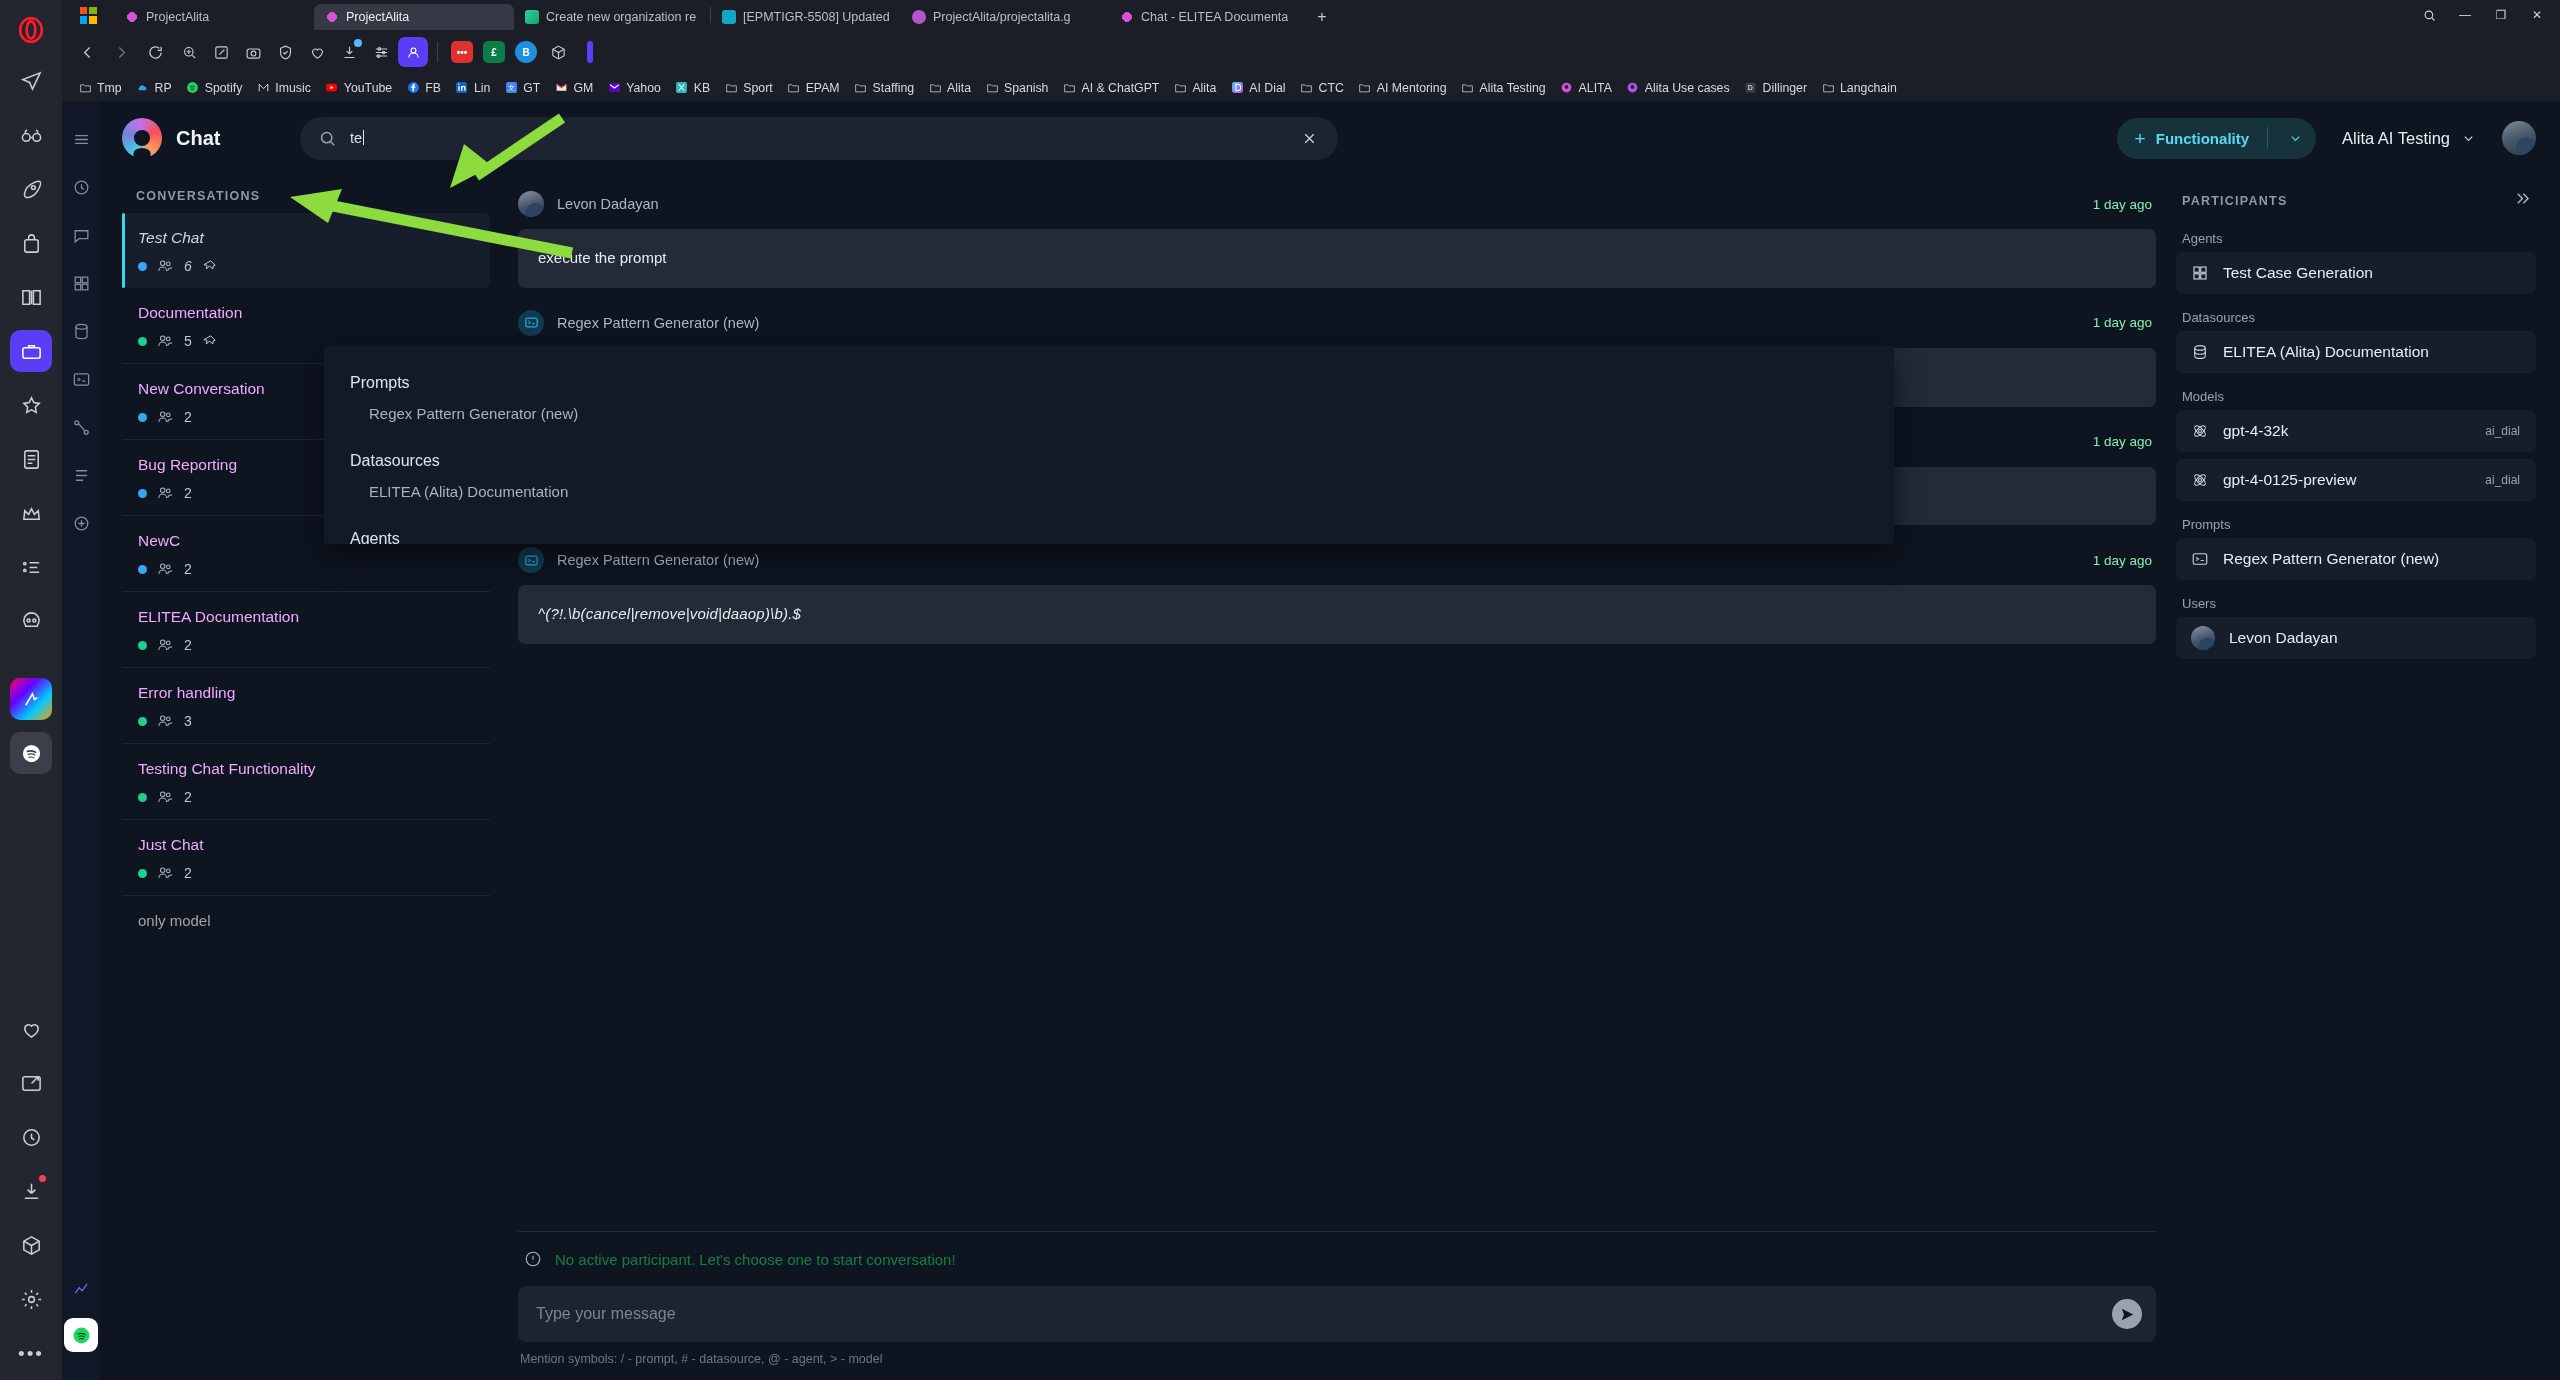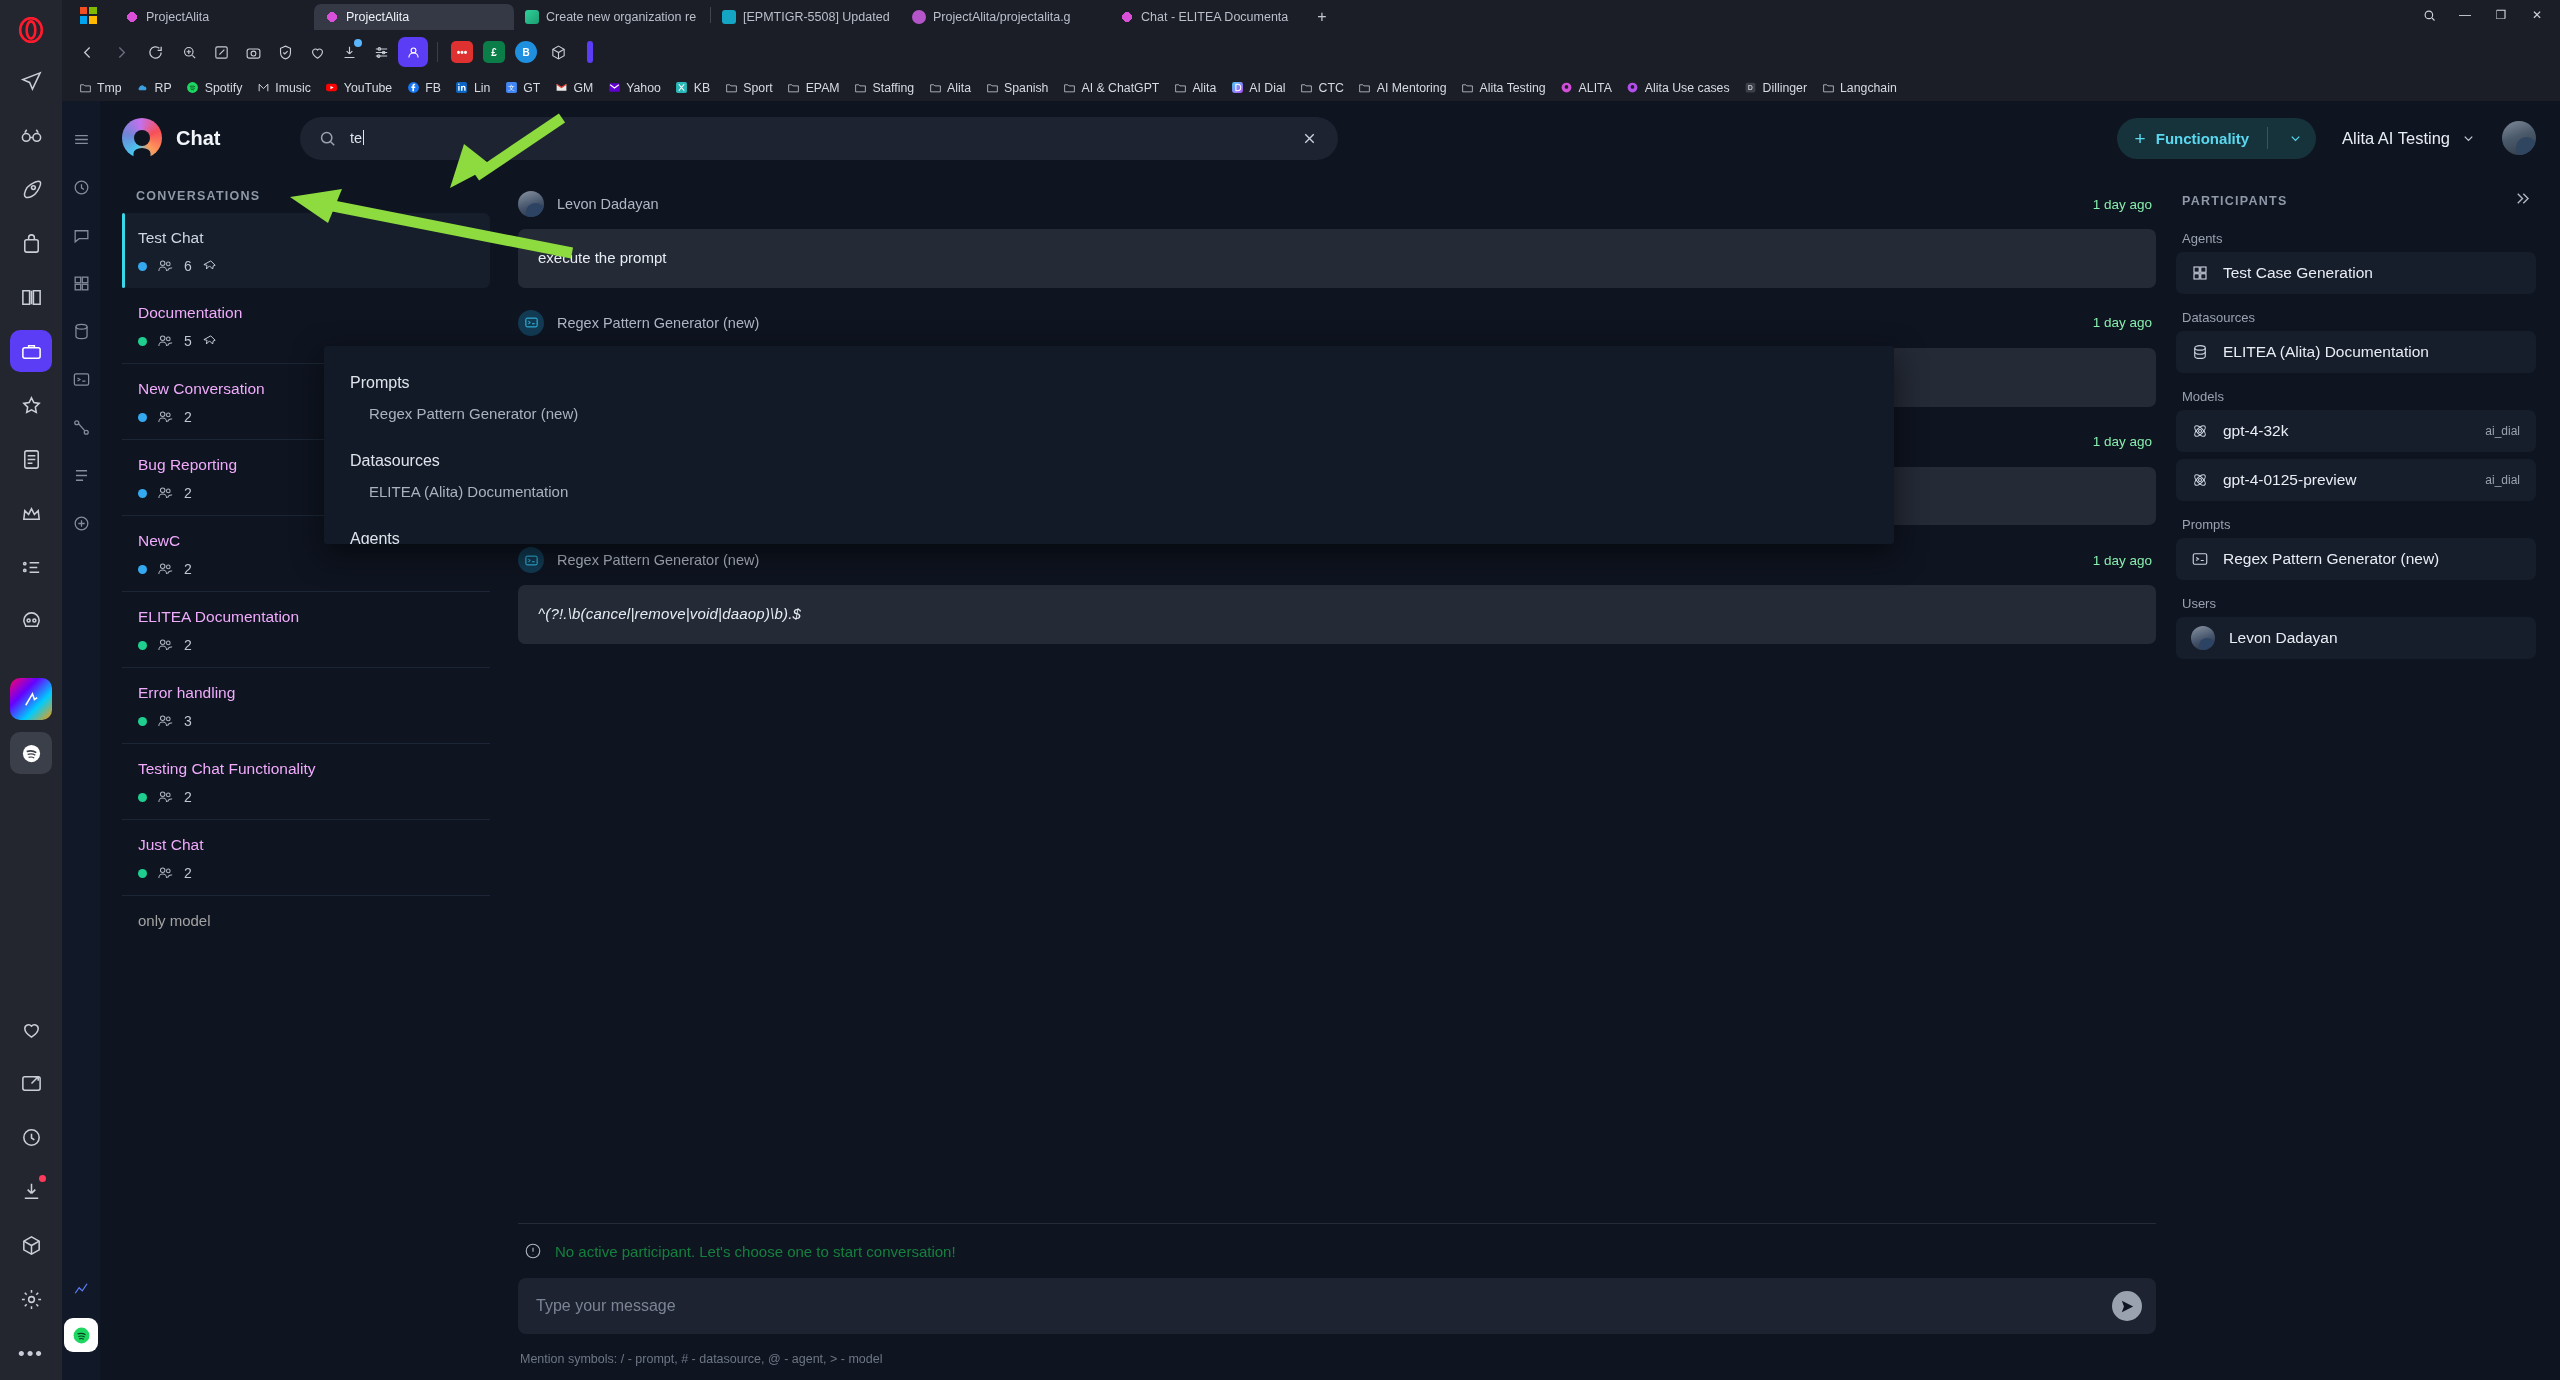--- a/index.html
+++ b/index.html
@@ -146,21 +146,21 @@
 
   
   .body { flex:1 1 auto; display:flex; min-height:0; }
 
   .convcol { width:400px; flex:0 0 400px; display:flex; flex-direction:column; padding:0 0 0 22px; min-height:0; }
   .convlabel { font-size:12.5px; letter-spacing:.10em; color:#8f98a8; padding:14px 0 10px 14px; font-weight:600; }
   .convlist { flex:1 1 auto; overflow:hidden; padding-right:10px; }
   .conv {
     position:relative; padding:16px 14px 14px 16px; border-bottom:1px solid #1d2636;
   }
-  .conv.sel { background:#161d2b; border-radius:6px; border-bottom:none; }
+  .conv.sel { background:#161d2b; border-radius:6px; border-bottom:none;font-style:italic; }
   .conv.sel::before { content:""; position:absolute; left:0; top:0; bottom:0; width:3px; background:#3ad7e6; border-radius:2px; }
   .conv .ctitle { font-size:15.5px; color:#f0abfc; margin-bottom:11px; }
   .conv.sel .ctitle { color:#cfd6e2; }
   .conv .cmeta { display:flex; align-items:center; gap:10px; }
   .statdot { width:9px;height:9px;border-radius:50%; }
   .statdot.blue { background:#35a9f0; }
   .statdot.green { background:#1fcf8f; }
   .cmeta svg.people { width:17px;height:14px;stroke:#aeb5c2;fill:none;stroke-width:1.5; }
   .cmeta .cnt { font-size:14px; color:#c1c8d4; }
   .cmeta svg.pin { width:15px;height:15px;stroke:#cfd5e0;fill:none;stroke-width:1.5; }
@@ -186,21 +186,21 @@
   .notice svg { width:18px;height:18px;stroke:#aeb6c4;fill:none;stroke-width:1.5; }
   .notice span { font-size:15px; color:#15803d; }
 
   .composer {
     background:#1d2330; border-radius:8px; height:56px; display:flex; align-items:center;
     padding:0 14px 0 18px; margin-bottom:10px;
   }
   .composer .ph { flex:1 1 auto; font-size:16px; color:#7b8494; }
   .sendbtn { width:30px;height:30px;border-radius:50%;background:#9aa2af;display:flex;align-items:center;justify-content:center; }
   .sendbtn svg { width:17px;height:17px;fill:#0e1420; }
-  .hint { font-size:12.5px; color:#6d7685; padding:0 0 14px 2px;margin-top:8px; }
+  .hint { font-size:12.5px; color:#6d7685; padding:0 0 14px 2px; }
 
   
   .partcol { width:390px; flex:0 0 390px; padding:0 24px 0 6px; display:flex; flex-direction:column; min-height:0; }
   .parthead { display:flex; align-items:center; padding:14px 4px 10px 6px; }
   .parthead .ptitle { font-size:12.5px; letter-spacing:.10em; color:#8f98a8; font-weight:600; }
   .parthead .collapse { margin-left:auto; color:#aeb6c4; }
   .parthead .collapse svg { width:19px;height:19px;stroke:#aeb6c4;fill:none;stroke-width:1.8; }
   .pgroup { font-size:13px; color:#9aa2b1; margin:9px 0 6px 6px; }
   .pitem { background:#161d2b; border-radius:7px; height:42px; display:flex; align-items:center; gap:14px;
            padding:0 16px 0 15px; margin-bottom:7px; }

